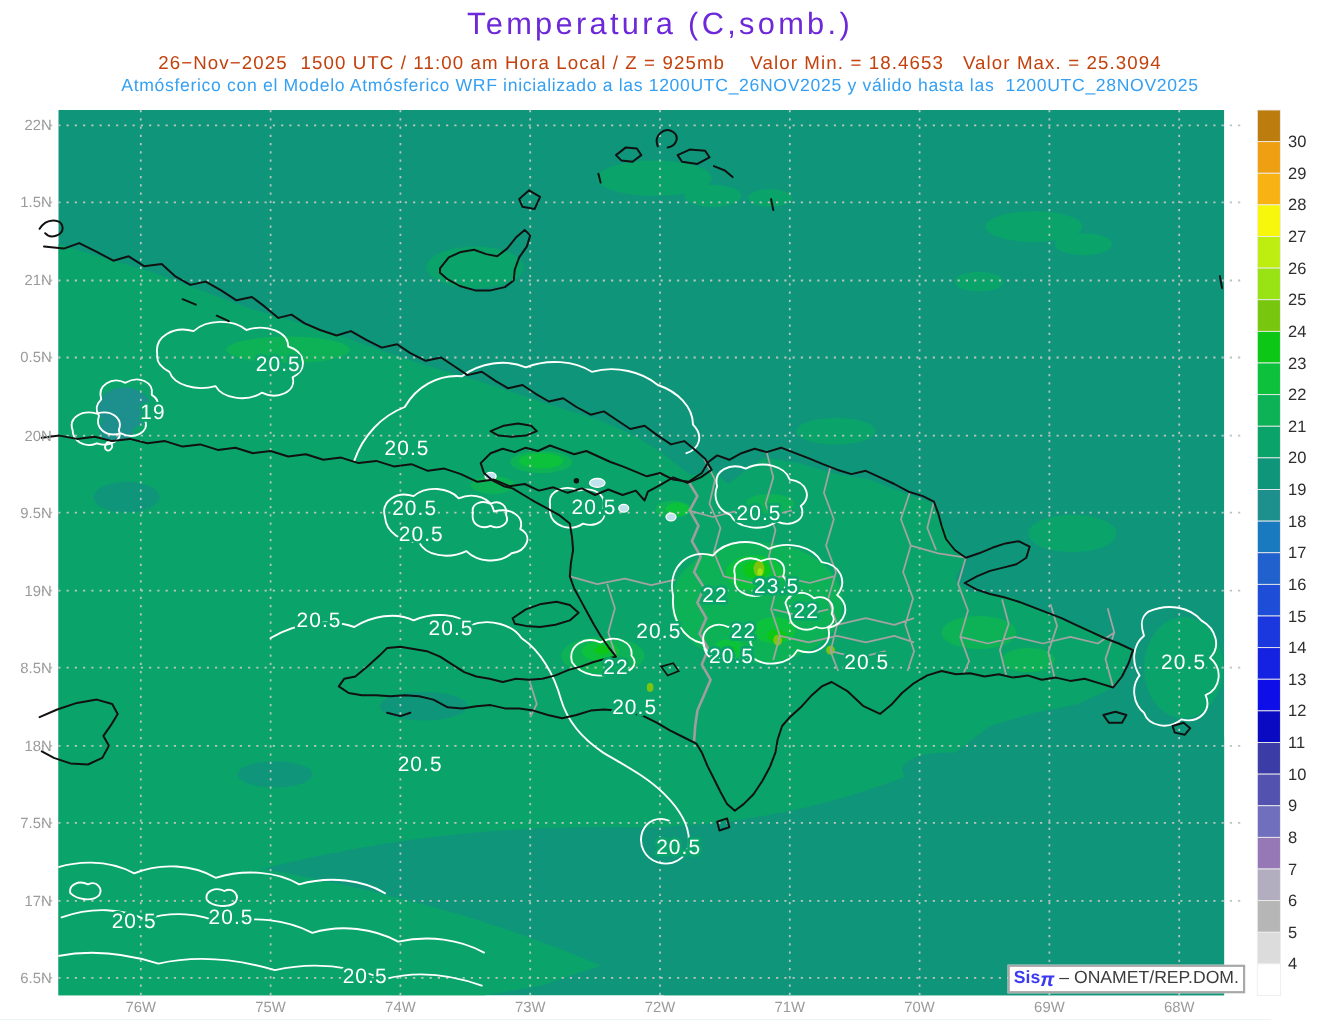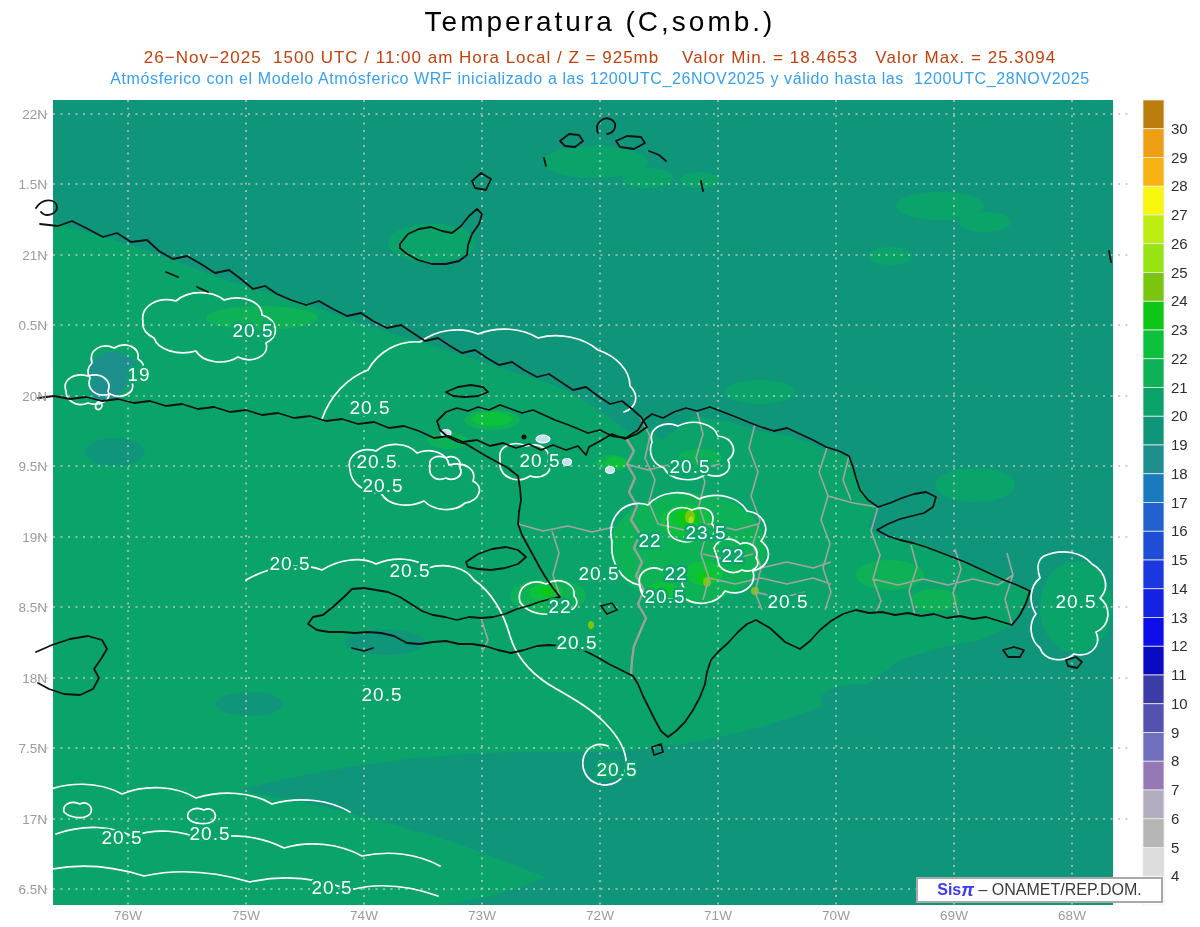--- a/index.html
+++ b/index.html
@@ -1,31 +1,31 @@
 <!DOCTYPE html>
 <html><head>
 <meta charset="utf-8">
 <style>
   html,body{margin:0;padding:0;background:#fff;}
   body{width:1200px;height:927px;position:relative;font-family:"Liberation Sans",sans-serif;overflow:hidden;}
   .hdr{position:absolute;left:0;width:1200px;text-align:center;white-space:pre;}
-  #title{top:6px;font-size:28px;letter-spacing:3px;color:#000000;}
+  #title{top:6px;font-size:28px;letter-spacing:3px;color:#6d28d9;}
   #sub1{top:48px;font-size:17px;letter-spacing:1px;color:#c2410c;}
   #sub2{top:70px;font-size:16px;letter-spacing:0.6px;color:#35a0f2;}
   #mapsvg{position:absolute;left:0;top:0;}
   .axlbl{font-family:"Liberation Sans",sans-serif;font-size:13.5px;fill:#9b9b9b;}
   .cblbl{font-family:"Liberation Sans",sans-serif;font-size:15px;fill:#2e2e2e;}
   .clabel{font-family:"Liberation Sans",sans-serif;font-size:19px;fill:#ffffff;stroke:#0aa46a;stroke-width:5px;
           paint-order:stroke;stroke-linejoin:round;text-anchor:middle;letter-spacing:1px;}
   .coast{fill:none;stroke:#111;stroke-width:1.8;stroke-linejoin:round;stroke-linecap:round;}
   .prov{fill:none;stroke:#a3a3a3;stroke-width:1.6;stroke-linejoin:round;}
   .border{fill:none;stroke:#9e9e9e;stroke-width:2.4;stroke-linejoin:round;}
   .wcont{fill:none;stroke:#fff;stroke-width:1.7;stroke-linejoin:round;stroke-linecap:round;}
   .grid{stroke-dasharray:2 5.5;stroke-width:1.6;fill:none;}
-  #logo{position:absolute;left:916px;top:877px;width:247px;height:26px;background:#fff;border:2px solid #a8a8a8;
+  #logo{position:absolute;left:916px;top:877px;width:216px;height:26px;background:#fff;border:2px solid #a8a8a8;
         box-sizing:border-box;display:flex;align-items:center;justify-content:center;font-size:16px;white-space:pre;color:#3c3c3c;}
   #logo .b{color:#3a3af2;font-weight:bold;}
   #logo .pi{color:#3a3af2;font-size:18px;font-weight:bold;font-style:italic;}
 </style>
 </head>
 <body>
 
 <div class="hdr" id="title">Temperatura (C,somb.)</div>
 <div class="hdr" id="sub1">26−Nov−2025  1500 UTC / 11:00 am Hora Local / Z = 925mb    Valor Min. = 18.4653   Valor Max. = 25.3094</div>
 <div class="hdr" id="sub2">Atmósferico con el Modelo Atmósferico WRF inicializado a las 1200UTC_26NOV2025 y válido hasta las  1200UTC_28NOV2025</div>

